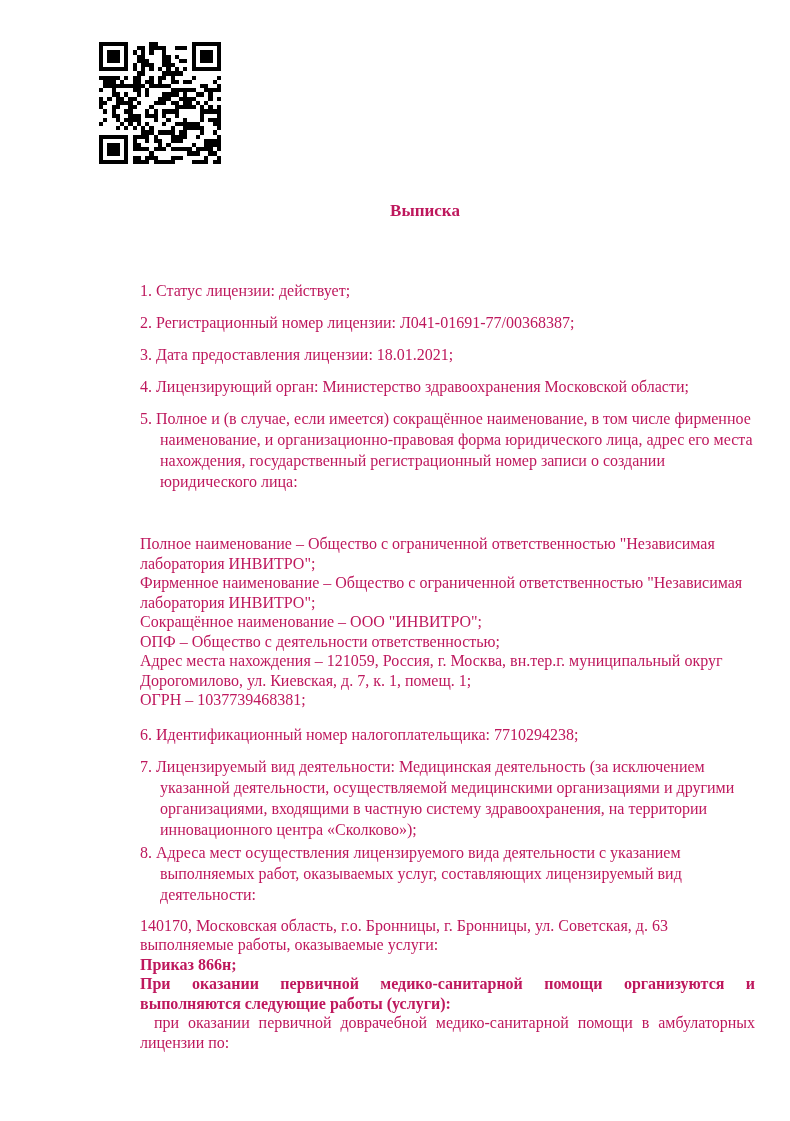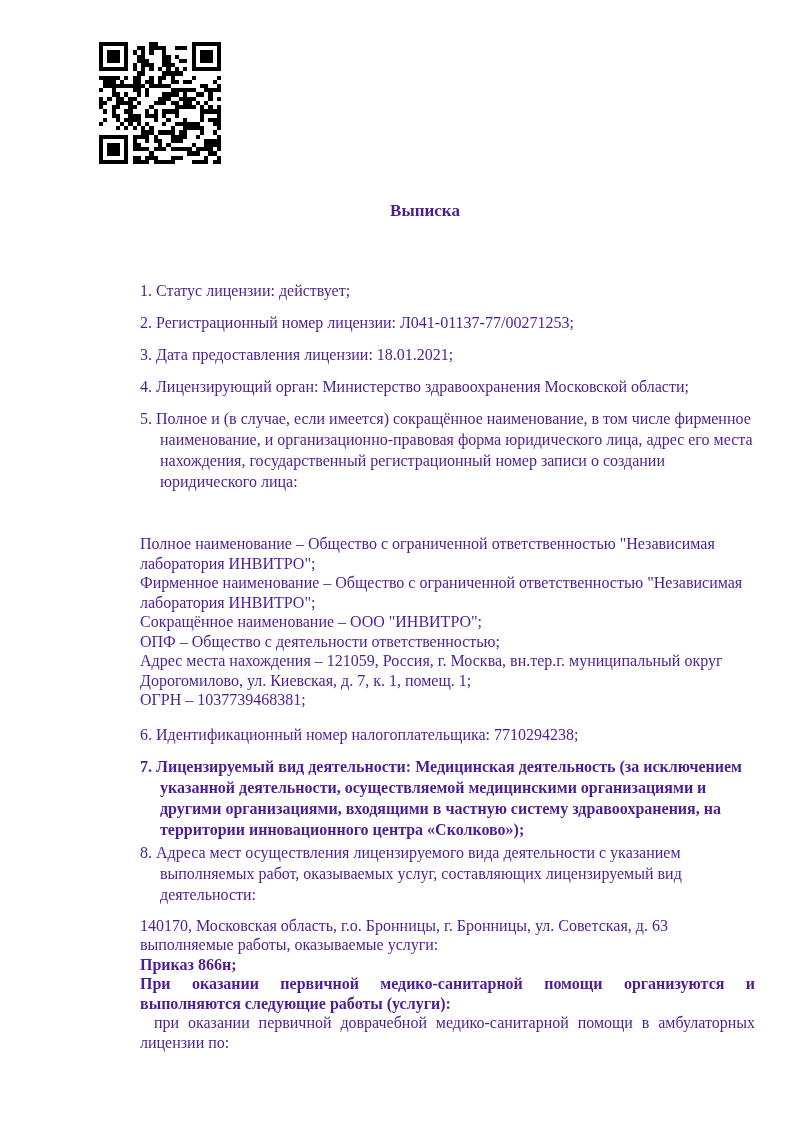--- a/index.html
+++ b/index.html
@@ -1,19 +1,19 @@
 <!DOCTYPE html>
 <html lang="ru"><head>
 <meta charset="utf-8">
 <style>
   html,body{margin:0;padding:0;background:#ffffff;}
   .page{
     position:relative;
     width:790px;height:1121px;
-    background:#ffffff;color:#4c1d95;
+    background:#ffffff;color:#be185d;
     font-family:"Liberation Serif", serif;
     font-size:16px;line-height:21px;
     overflow:hidden;
   }
   .qr{
     position:absolute;left:99px;top:42px;
     width:122px;height:122px;
     shape-rendering:crispEdges;
   }
   .titles{
@@ -21,21 +21,21 @@
     text-align:center;font-weight:bold;
     font-size:17px;line-height:22px;
   }
   .titles p{margin:0 0 11px 0;}
   .content{
     position:absolute;left:140px;top:280px;width:615px;
   }
   .content p{margin:0;}
   p.num{padding-left:20px;text-indent:-20px;margin-bottom:11px;}
   p.after-sm{margin-bottom:3px;}
-  p.after-xs{margin-bottom:2px;font-weight:bold;}
+  p.after-xs{margin-bottom:2px;}
   p.after-4{}
   .org-block{line-height:19.5px;margin-bottom:14px;margin-top:42px;}
   .tail{line-height:19.5px;}
   .ml8{margin-left:8px;font-weight:bold;}
   .ml20{margin-left:20px;}
   .just{text-align:justify;}
   .ti14{text-indent:14px;}
 </style>
 </head>
 <body>
@@ -467,21 +467,21 @@
       <rect x="28" y="28" width="1" height="1" fill="#000"></rect>
     </svg>
 
   <div class="titles">
     <p>Выписка</p>
   </div>
 
   <div class="content">
 
     <p class="num">1. Статус лицензии: действует;</p>
-    <p class="num">2. Регистрационный номер лицензии: Л041-01137-77/00271253;</p>
+    <p class="num">2. Регистрационный номер лицензии: Л041-01691-77/00368387;</p>
     <p class="num">3. Дата предоставления лицензии: 18.01.2021;</p>
     <p class="num">4. Лицензирующий орган: Министерство здравоохранения Московской области;</p>
     <p class="num after-sm">5. Полное и (в случае, если имеется) сокращённое наименование, в том числе фирменное наименование, и организационно-правовая форма юридического лица, адрес его места нахождения, государственный регистрационный номер записи о создании юридического лица:</p>
 
     <div class="org-block">
       <p>Полное наименование – Общество с ограниченной ответственностью "Независимая лаборатория ИНВИТРО";</p>
       <p>Фирменное наименование – Общество с ограниченной ответственностью "Независимая лаборатория ИНВИТРО";</p>
       <p>Сокращённое наименование – ООО "ИНВИТРО";</p>
       <p>ОПФ – Общество с деятельности ответственностью;</p>
       <p>Адрес места нахождения – 121059, Россия, г. Москва, вн.тер.г. муниципальный округ Дорогомилово, ул. Киевская, д. 7, к. 1, помещ. 1;</p>

